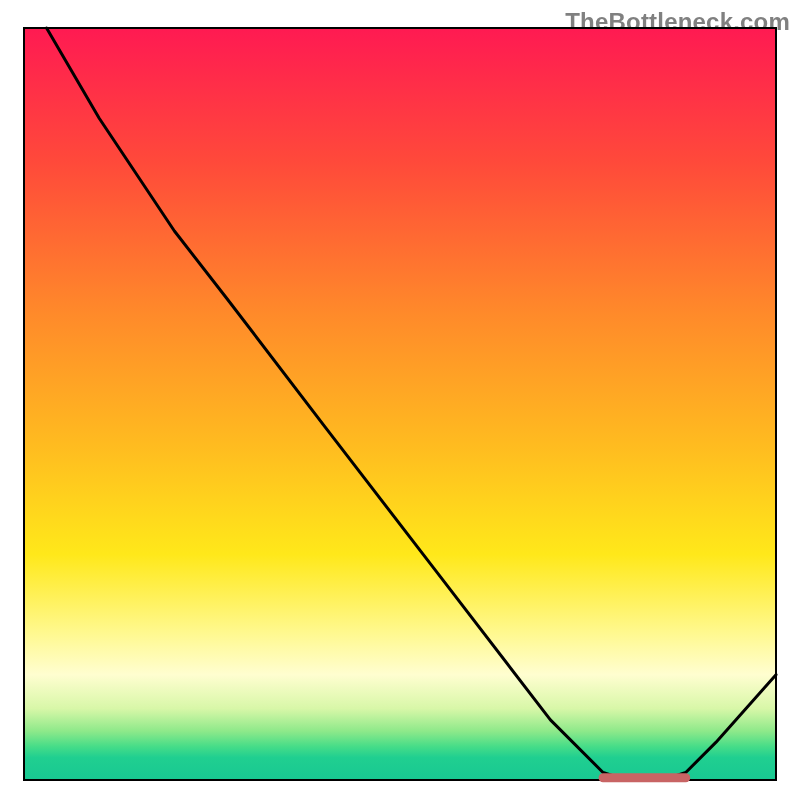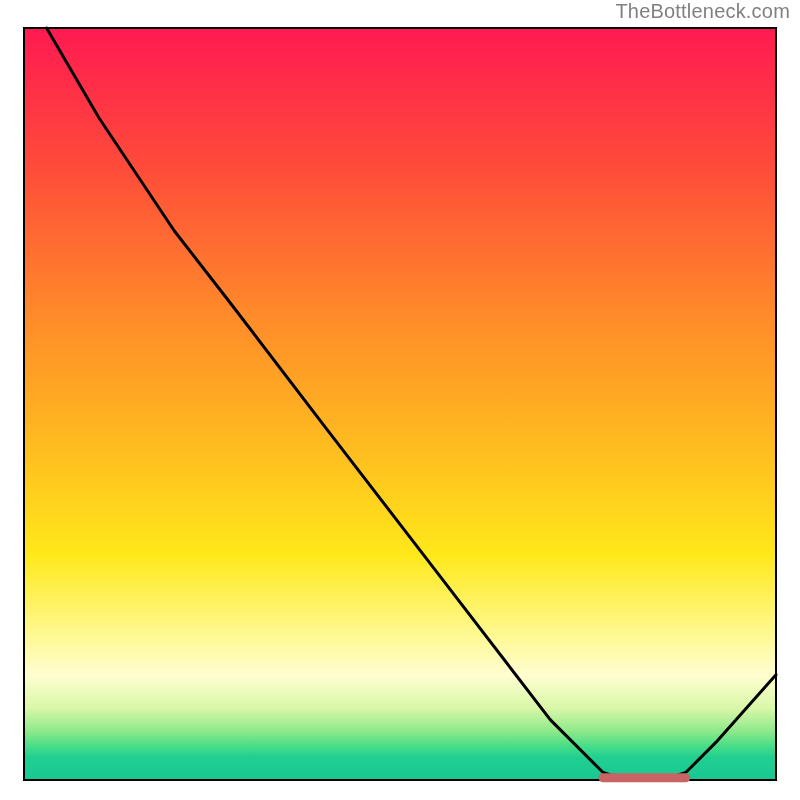--- a/index.html
+++ b/index.html
@@ -11,25 +11,25 @@
     font-family: Arial, Helvetica, sans-serif;
     overflow: hidden;
   }
   .canvas {
     position: relative;
     width: 800px;
     height: 800px;
   }
   .watermark {
     position: absolute;
-    top: 0;
+    top: 8px;
     right: 10px;
     color: #808080;
-    font-size: 20px;
-    font-weight: 400;
+    font-size: 24px;
+    font-weight: 700;
     letter-spacing: 0.2px;
   }
   svg.plot {
     position: absolute;
     top: 0;
     left: 0;
   }
 </style>
 </head>
 <body>

